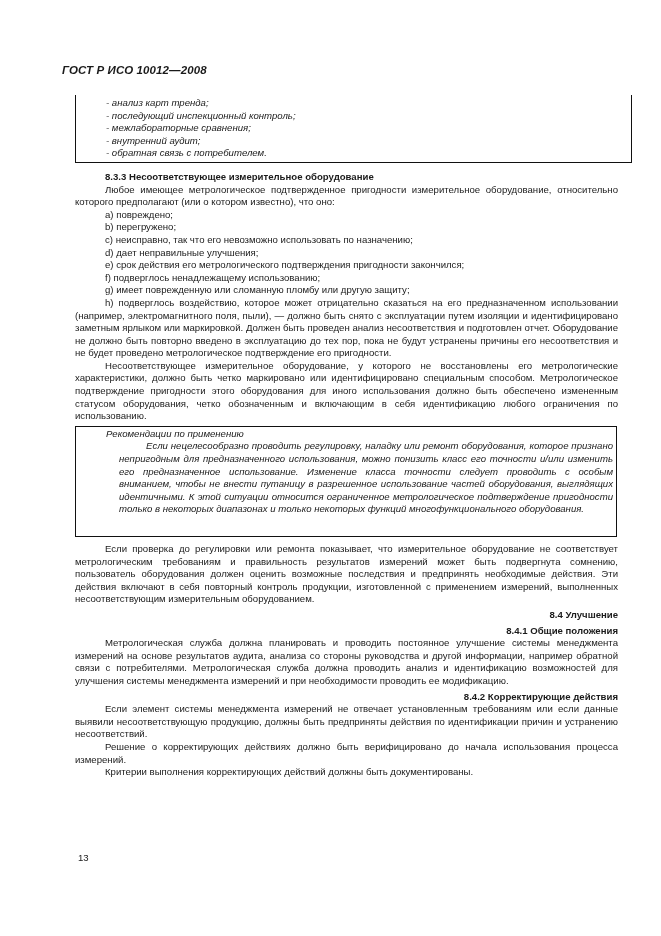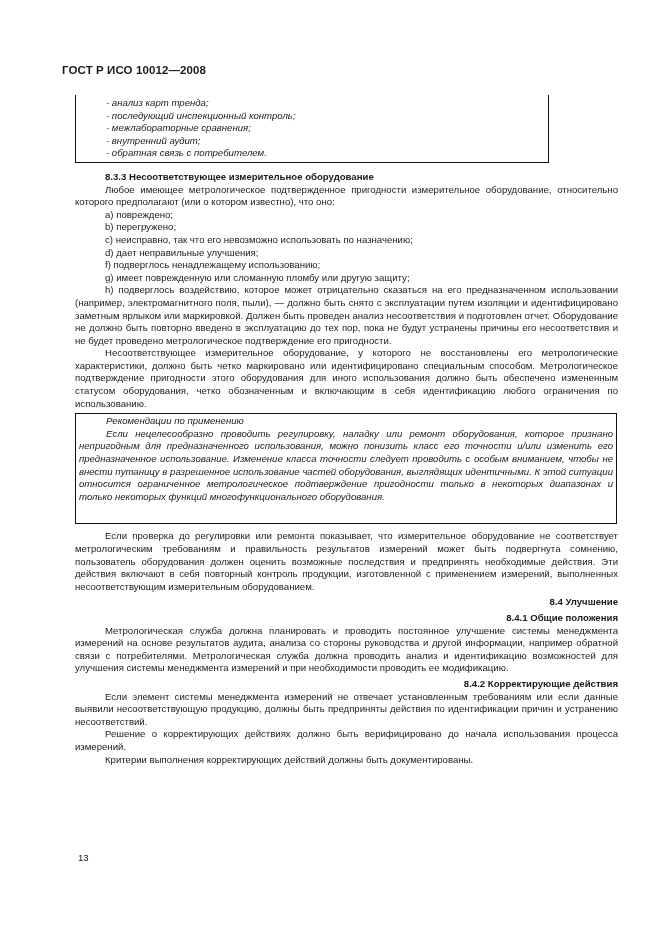--- a/index.html
+++ b/index.html
@@ -2,41 +2,41 @@
 <html><head>
 <meta charset="utf-8">
 <style>
   html, body { margin: 0; padding: 0; background: #ffffff; }
   body {
     width: 661px; height: 936px; position: relative; overflow: hidden;
     font-family: "Liberation Sans", sans-serif; color: #1a1a1a;
   }
   .page-header {
     position: absolute; left: 62px; top: 64px;
-    font-size: 11.5px; font-weight: bold; letter-spacing: 0.1px;
+    font-size: 11.5px; font-weight: bold; letter-spacing: 0.1px; font-style: italic;
   }
   .content {
     position: absolute; left: 75px; top: 95px; width: 543px;
     font-size: 9.6px; line-height: 12.6px;
   }
   .box-cont {
     border-left: 1px solid #111; border-right: 1px solid #111; border-bottom: 1px solid #111;
-    padding: 2px 0 2px 0; margin-left: 0; width: 474px; box-sizing: border-box;
+    padding: 2px 0 2px 0; margin-left: 0; width: 557px; box-sizing: border-box;
     font-style: italic;
   }
   .box-cont .dash-item { padding-left: 30px; }
   .sec-head { font-weight: bold; padding-left: 30px; margin-top: 8px; }
   .para { text-align: justify; text-indent: 30px; }
   .list-item { padding-left: 30px; }
   .note-box {
     border: 1px solid #111; margin-top: 3px; padding: 1px 3px 20px 3px;
     width: 542px; box-sizing: border-box; font-style: italic;
   }
   .note-box .note-title { padding-left: 27px; }
-  .note-box .note-body { text-align: justify; text-indent: 27px; }
+  .note-box .note-body { text-align: justify; text-indent: 27px; margin-left: 40px; }
   .mt6 { margin-top: 6px; }
   .mt3 { margin-top: 3px; text-align: right; }
   .page-num { position: absolute; left: 78px; top: 852px; font-size: 9.6px; }
 </style>
 </head>
 <body>
 
 <div class="page-header">ГОСТ Р ИСО 10012—2008</div>
 
 <div class="content">
@@ -48,20 +48,21 @@
     <div class="dash-item">- внутренний аудит;</div>
     <div class="dash-item">- обратная связь с потребителем.</div>
   </div>
 
   <div class="sec-head">8.3.3  Несоответствующее измерительное оборудование</div>
   <div class="para">Любое имеющее метрологическое подтвержденное пригодности измерительное оборудование, относительно которого предполагают (или о котором известно), что оно:</div>
   <div class="list-item">a)  повреждено;</div>
   <div class="list-item">b)  перегружено;</div>
   <div class="list-item">c)  неисправно, так что его невозможно использовать по назначению;</div>
   <div class="list-item">d)  дает неправильные улучшения;</div>
+  <div class="list-item">e)  срок действия его метрологического подтверждения пригодности закончился;</div>
   <div class="list-item">f)  подверглось ненадлежащему использованию;</div>
   <div class="list-item">g)  имеет поврежденную или сломанную пломбу или другую защиту;</div>
   <div class="para">h)  подверглось воздействию, которое может отрицательно сказаться на его предназначенном использовании (например, электромагнитного поля, пыли), — должно быть снято с эксплуатации путем изоляции и идентифицировано заметным ярлыком или маркировкой. Должен быть проведен анализ несоответствия и подготовлен отчет. Оборудование не должно быть повторно введено в эксплуатацию до тех пор, пока не будут устранены причины его несоответствия и не будет проведено метрологическое подтверждение его пригодности.</div>
   <div class="para">Несоответствующее измерительное оборудование, у которого не восстановлены его метрологические характеристики, должно быть четко маркировано или идентифицировано специальным способом. Метрологическое подтверждение пригодности этого оборудования для иного использования должно быть обеспечено измененным статусом оборудования, четко обозначенным и включающим в себя идентификацию любого ограничения по использованию.</div>
 
   <div class="note-box">
     <div class="note-title">Рекомендации по применению</div>
     <div class="note-body">Если нецелесообразно проводить регулировку, наладку или ремонт оборудования, которое признано непригодным для предназначенного использования, можно понизить класс его точности и/или изменить его предназначенное использование. Изменение класса точности следует проводить с особым вниманием, чтобы не внести путаницу в разрешенное использование частей оборудования, выглядящих идентичными. К этой ситуации относится ограниченное метрологическое подтверждение пригодности только в некоторых диапазонах и только некоторых функций многофункционального оборудования.</div>
   </div>
 

